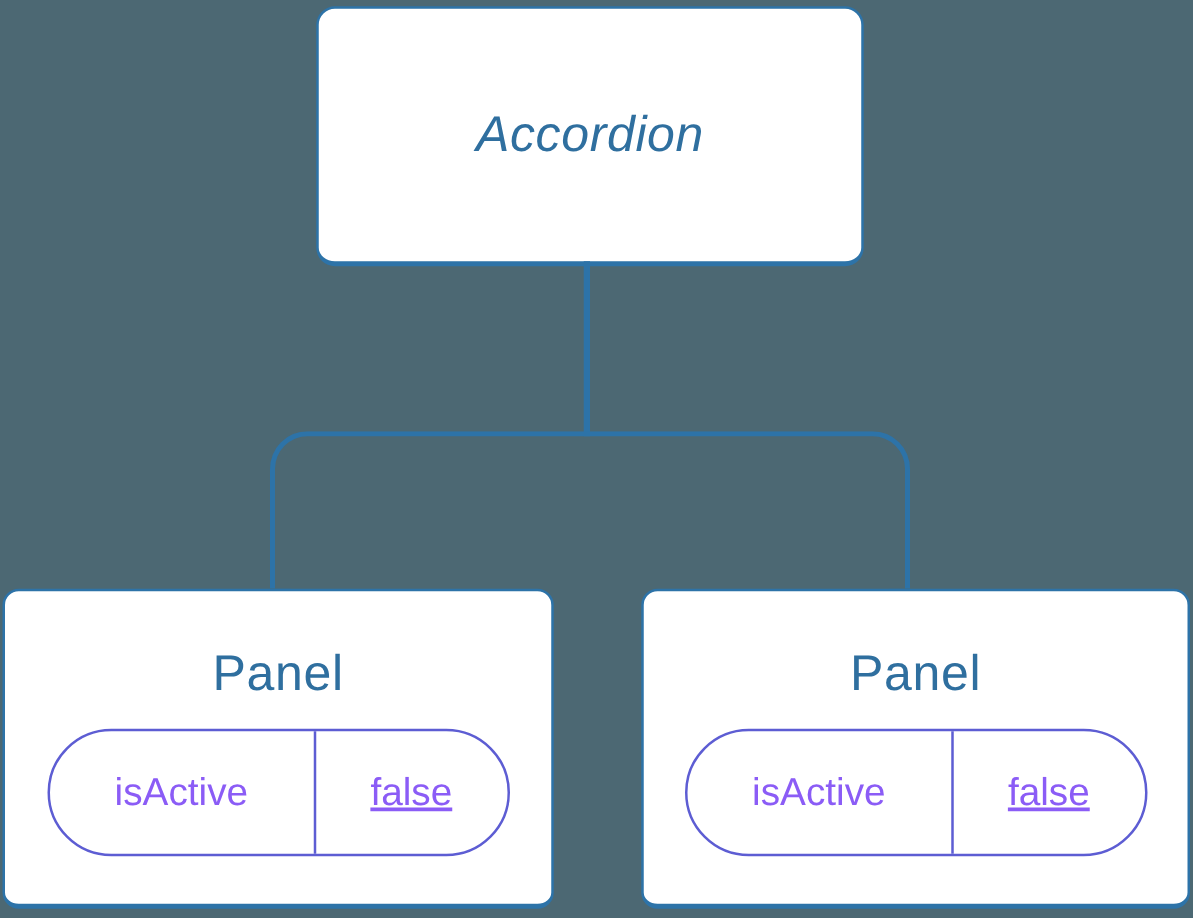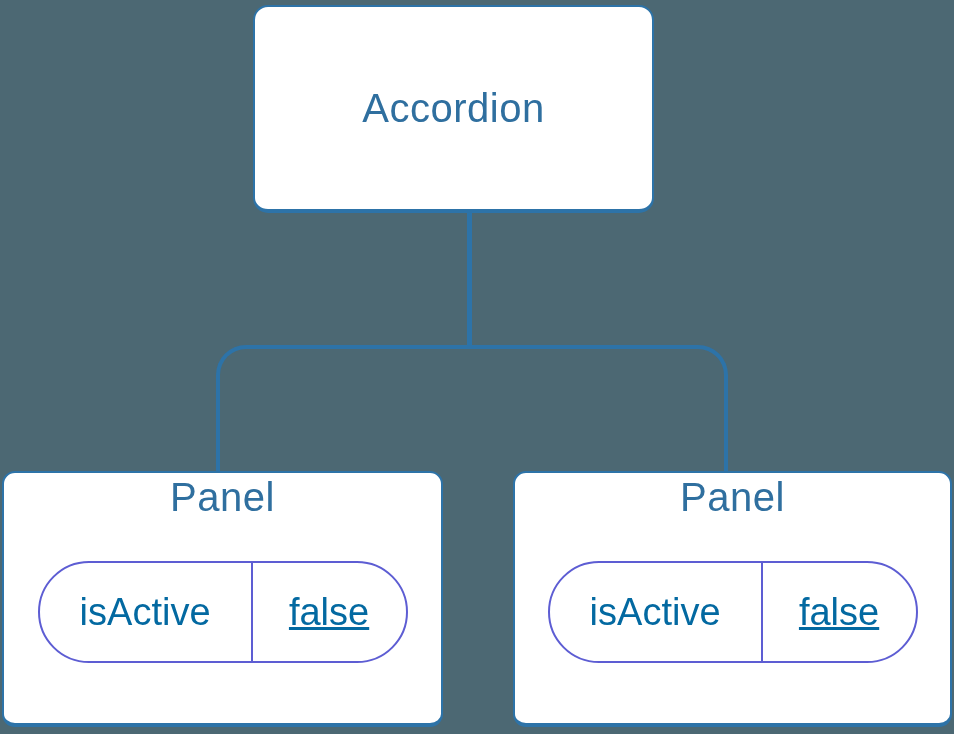--- a/index.html
+++ b/index.html
@@ -17,55 +17,56 @@
   
   .node {
     position:absolute;
     box-sizing:border-box;
     background:#ffffff;
     border:2.5px solid #2d73a8;
     border-bottom-width:4.5px;
   }
   .node-root {
     left:253px; top:5px;
-    width:401px; height:208px;
+    width:438px; height:208px;
     border-radius:15px;
-    display:flex; align-items:center; justify-content:center;
+    display:flex; align-items:center; justify-content:center;font-style:italic;
   }
   .node-label {
     color:#2f6f9f;
     font-size:40px;
     font-weight:500;
     letter-spacing:0.5px;
   }
   .node-panel {
     top:471px;
     width:441px; height:256px;
     border-radius:13px;
     display:flex; flex-direction:column; align-items:center;
-    gap:40px;
+    padding-top:42px;
+    gap:20px;
   }
   .node-panel.pos-left  { left:2px; }
   .node-panel.pos-right { left:513px; width:439px; }
   .panel-title {
     color:#2f6f9f;
     font-size:40px;
     font-weight:500;
     line-height:48px;
     letter-spacing:0.5px;
   }
   
   .state-pill {
     box-sizing:border-box;
     width:370px; height:102px;
     border:2.5px solid #5d5dd3;
     border-radius:60px;
     display:flex;
-    color:#0369a1;
-    font-size:38px;
+    color:#8b5cf6;
+    font-size:31px;
     font-weight:400;
   }
   .state-key {
     flex:58 0 0;
     border-right:2.5px solid #5d5dd3;
     display:flex; align-items:center; justify-content:center;
   }
   .state-value {
     flex:42 0 0;
     display:flex; align-items:center; justify-content:center;text-decoration:underline;

